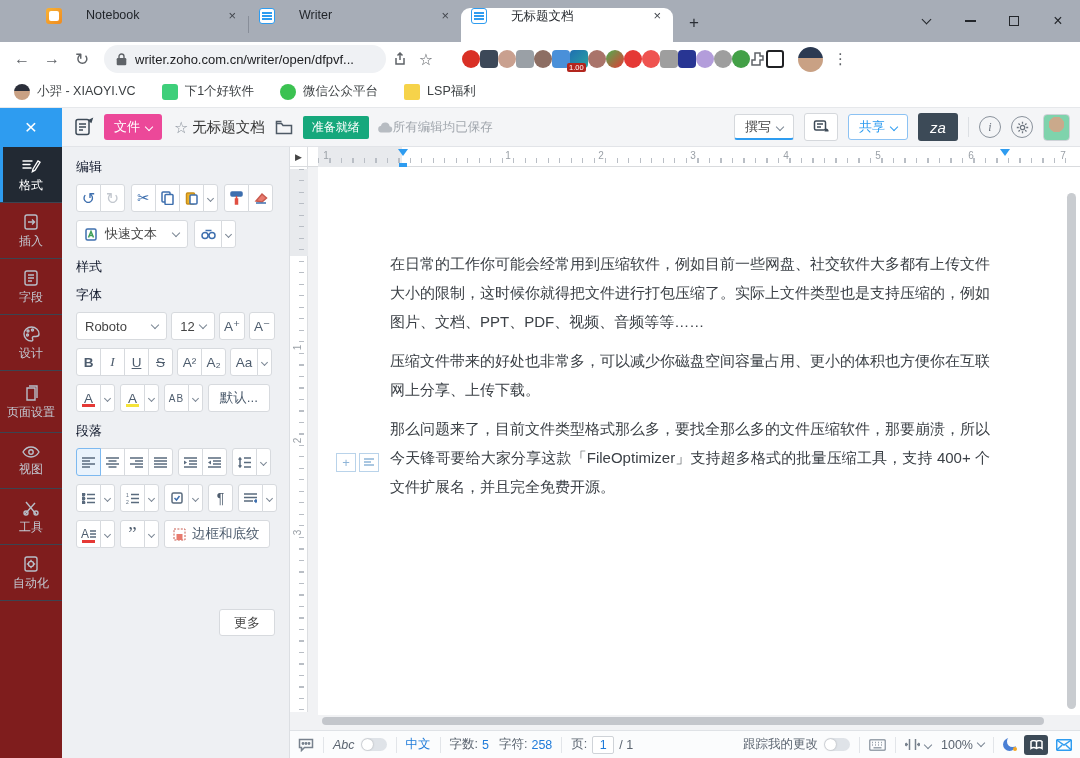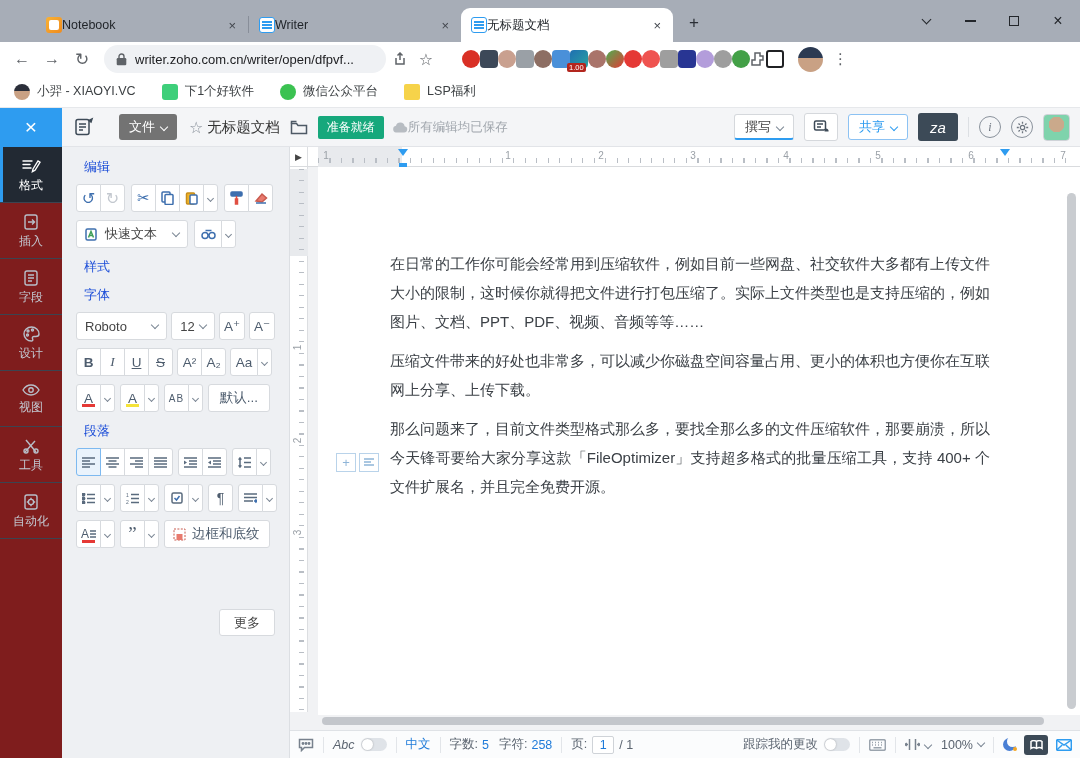--- a/index.html
+++ b/index.html
@@ -3,21 +3,21 @@
 <meta charset="utf-8">
 <style>
 *{margin:0;padding:0;box-sizing:border-box}
 html,body{width:1080px;height:758px;overflow:hidden}
 body{font-family:"Liberation Sans","DejaVu Sans",sans-serif;position:relative;background:#fff;color:#333}
 .chev{display:inline-block;width:6px;height:6px;border-right:1.6px solid currentColor;border-bottom:1.6px solid currentColor;transform:rotate(45deg);flex:none;margin-top:-3px}
 svg{display:block}
 
 
 #tabbar{position:absolute;left:0;top:0;width:1080px;height:42px;background:#a7adb7;display:flex;align-items:flex-end}
-.tab{height:34px;width:212px;display:flex;align-items:center;gap:0;padding:0 10px;font-size:12.5px;color:#1f2328;flex:none}
+.tab{height:34px;width:212px;display:flex;gap:24px;padding:0 10px;font-size:12.5px;color:#1f2328;flex:none}
 .tab.active{background:#fff;border-radius:9px 9px 0 0}
 .tab .title{white-space:nowrap;overflow:hidden;flex:1}
 .tab .x{font-size:13px;color:#42464d;padding:0 2px}
 .tabsep{width:1px;height:17px;background:#888e99;margin-bottom:9px;flex:none}
 .fav{width:16px;height:16px;flex:none;border-radius:3px;position:relative}
 .fav.notebook{background:linear-gradient(135deg,#f9b234,#ef8b1f)}
 .fav.notebook::after{content:"";position:absolute;left:3px;top:3px;right:3px;bottom:3px;background:#fff;border-radius:2px}
 .fav.writer{background:#fff;border:1.5px solid #2e9cf0}
 .fav.writer::after{content:"";position:absolute;left:2px;top:3px;right:2px;height:1.5px;background:#2e9cf0;box-shadow:0 3px 0 #2e9cf0,0 6px 0 #2e9cf0}
 .newtab{width:26px;height:26px;margin:0 0 6px 8px;font-size:17px;color:#2a2e35;display:flex;align-items:center;justify-content:center}
@@ -42,21 +42,21 @@
 
 
 #bookmarks{position:absolute;left:0;top:76px;width:1080px;height:32px;background:#fff;border-bottom:1px solid #e6e8eb;display:flex;align-items:center;padding:0 14px;gap:26px}
 .bm{display:flex;align-items:center;gap:7px;font-size:12.5px;color:#3c4043}
 .bmic{width:16px;height:16px;border-radius:3px;flex:none}
 
 
 #appheader{position:absolute;left:0;top:108px;width:1080px;height:39px;background:#f4f5f7;border-bottom:1px solid #e2e4e8;display:flex;align-items:center}
 #closex{width:62px;height:39px;background:#2e9cf0;color:#fff;font-size:21px;display:flex;align-items:center;justify-content:center;flex:none}
 .hbtn{height:26px;border-radius:3px;display:flex;align-items:center;gap:6px;font-size:13px;padding:0 10px}
-#filebtn{background:#737373;color:#fff;margin-left:25px}
+#filebtn{background:#ec4899;color:#fff;margin-left:10px}
 #doctitle{font-size:14.5px;color:#333;margin:0 4px}
 #readybadge{background:#16a87c;color:#fff;font-size:12px;padding:3px 9px;border-radius:2px;margin-left:10px}
 #savestatus{color:#a0a6ad;font-size:12.5px;margin-left:8px;display:flex;align-items:center;}
 #hdr-right{margin-left:auto;display:flex;align-items:center;gap:10px;padding-right:10px}
 #composebtn{background:#fff;border:1px solid #d5d8dc;border-bottom:2px solid #2e9cf0;color:#444}
 #notifbtn{width:34px;height:28px;background:#fff;border:1px solid #d5d8dc;border-radius:3px;display:flex;align-items:center;justify-content:center}
 #sharebtn{background:#fff;border:1px solid #8cc2f3;color:#2e9cf0}
 #ziabtn{width:40px;height:28px;background:#3c4a57;border-radius:3px;color:#fff;display:flex;align-items:center;justify-content:center;font-style:italic;font-size:15px}
 .roundic{width:22px;height:22px;border-radius:50%;border:1.5px solid #8a929c;color:#6d757f;font-size:12px;display:flex;align-items:center;justify-content:center}
 #useravatar{width:27px;height:27px;border-radius:4px;background:radial-gradient(circle at 50% 38%,#caa98b 0 38%,#7fd3ac 40%);border:1px solid #cfd3d8}
@@ -65,21 +65,21 @@
 #sidebar{position:absolute;left:0;top:147px;width:62px;height:611px;background:#7f1d1d}
 .sitem{height:56px;display:flex;flex-direction:column;align-items:center;justify-content:center;gap:4px;color:#c3c9d2;font-size:12px;position:relative;border-bottom:1px solid #3b4451}
 .sitem .lbl{max-width:50px;text-align:center;line-height:13px}
 .sitem.active{background:#222933;color:#fff}
 .sitem.active::before{content:"";position:absolute;left:0;top:0;bottom:0;width:3px;background:#2e9cf0}
 .sitem svg{stroke:#b8bfc9;fill:none;stroke-width:1.4}
 .sitem.active svg{stroke:#fff}
 
 
 #panel{position:absolute;left:62px;top:147px;width:228px;height:611px;background:#eef0f3;border-right:1px solid #dcdfe3;padding:11px 14px}
-.plabel{font-size:13px;color:#1d4ed8;margin:10px 8px 8px}
+.plabel{font-size:13px;color:#0f172a;margin:10px 0 8px}
 .prow{display:flex;align-items:center;gap:6px;margin-bottom:8px}
 .grp{display:flex}
 .pbtn{background:#fff;border:1px solid #d7dade;height:28px;min-width:25px;display:flex;align-items:center;justify-content:center;color:#4e5d6e;font-size:13.5px;padding:0 3px}
 .grp .pbtn{margin-left:-1px}
 .grp .pbtn:first-child{margin-left:0;border-radius:3px 0 0 3px}
 .grp .pbtn:last-child{border-radius:0 3px 3px 0}
 .grp .pbtn:only-child{border-radius:3px}
 .pbtn.solo{border-radius:3px}
 .pbtn.car{min-width:15px;color:#7b8794}
 .pbtn .chev{width:5px;height:5px;margin:0}
@@ -319,20 +319,27 @@
   </div>
   <div class="sitem">
     <svg width="19" height="18" viewBox="0 0 19 18">
         <path d="M9.5 2a7.5 7 0 1 0 0 14c1.8 0 1.4-1.6 1-2.4-.5-1 .2-2.1 1.6-2.1h1.7c2 0 3.2-1 3.2-2.5C17 5 13.6 2 9.5 2z"></path>
         <circle cx="6" cy="6" r="1"></circle>
         <circle cx="10.5" cy="5" r="1"></circle>
         <circle cx="5.5" cy="10" r="1"></circle>
       </svg>
     <span class="lbl">设计</span>
   </div>
+  <div class="sitem" style="height:62px">
+    <svg width="18" height="18" viewBox="0 0 18 18">
+        <path d="M5 4h8v12H5z"></path>
+        <path d="M7 2h8v12"></path>
+      </svg>
+    <span class="lbl">页面设置</span>
+  </div>
   <div class="sitem">
     <svg width="20" height="14" viewBox="0 0 20 14">
         <path d="M2 7s3-5 8-5 8 5 8 5-3 5-8 5-8-5-8-5z"></path>
         <circle cx="10" cy="7" r="2.2"></circle>
       </svg>
     <span class="lbl">视图</span>
   </div>
   <div class="sitem">
     <svg width="18" height="18" viewBox="0 0 18 18">
         <path d="M3 15 13 4"></path>

